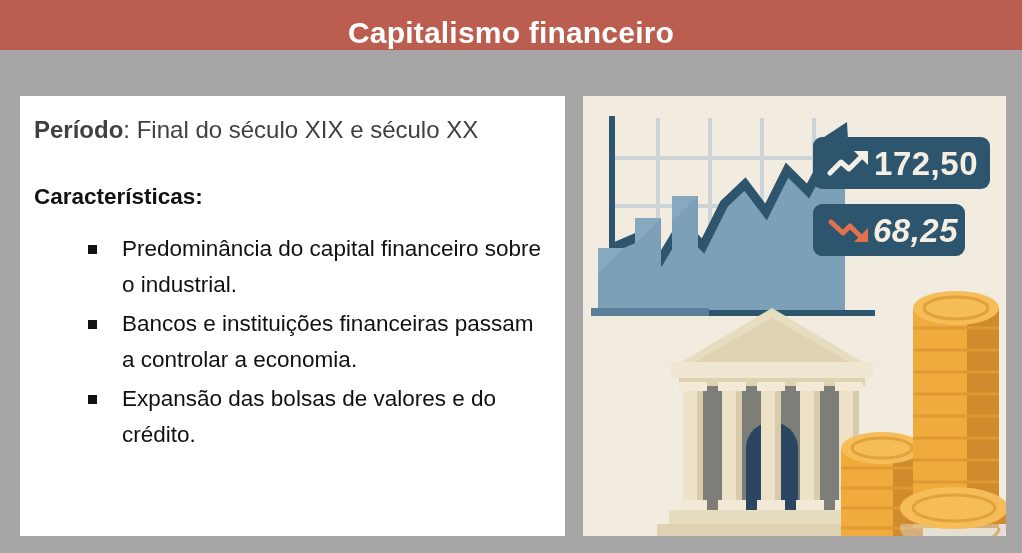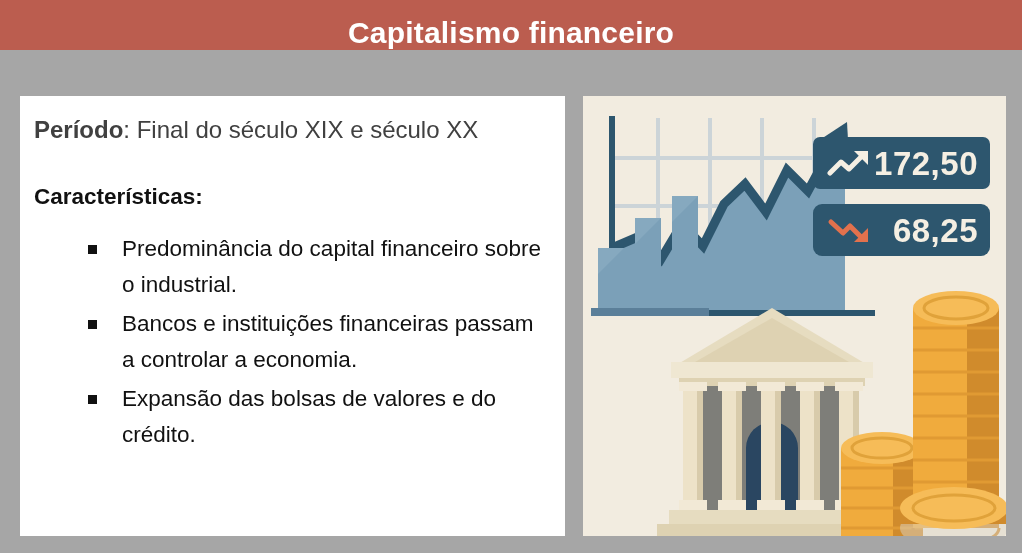--- a/index.html
+++ b/index.html
@@ -99,22 +99,22 @@
 
   
   .badge {
     position: absolute;
     background: #2d566e;
     border-radius: 9px;
     display: flex;
     align-items: center;
     box-sizing: border-box;
   }
-  .badge-up   { left: 230px; top: 41px;  width: 177px; height: 52px; padding: 0 12px 0 14px; border-radius: 7px; }
-  .badge-down { left: 230px; top: 108px; width: 177px; height: 52px; padding: 0 12px 0 14px; }
+  .badge-up   { left: 230px; top: 41px;  width: 177px; height: 52px; padding: 0 12px 0 14px; }
+  .badge-down { left: 230px; top: 108px; width: 152px; height: 52px; padding: 0 12px 0 14px; font-style: italic; }
   .badge-val {
     color: #f5efe3;
     font-size: 33px;
     font-weight: bold;
     margin-left: auto;
     letter-spacing: 0.5px;
     line-height: 1;
   }
   .badge-ico { width: 46px; height: 30px; flex: 0 0 auto; }
 </style>

